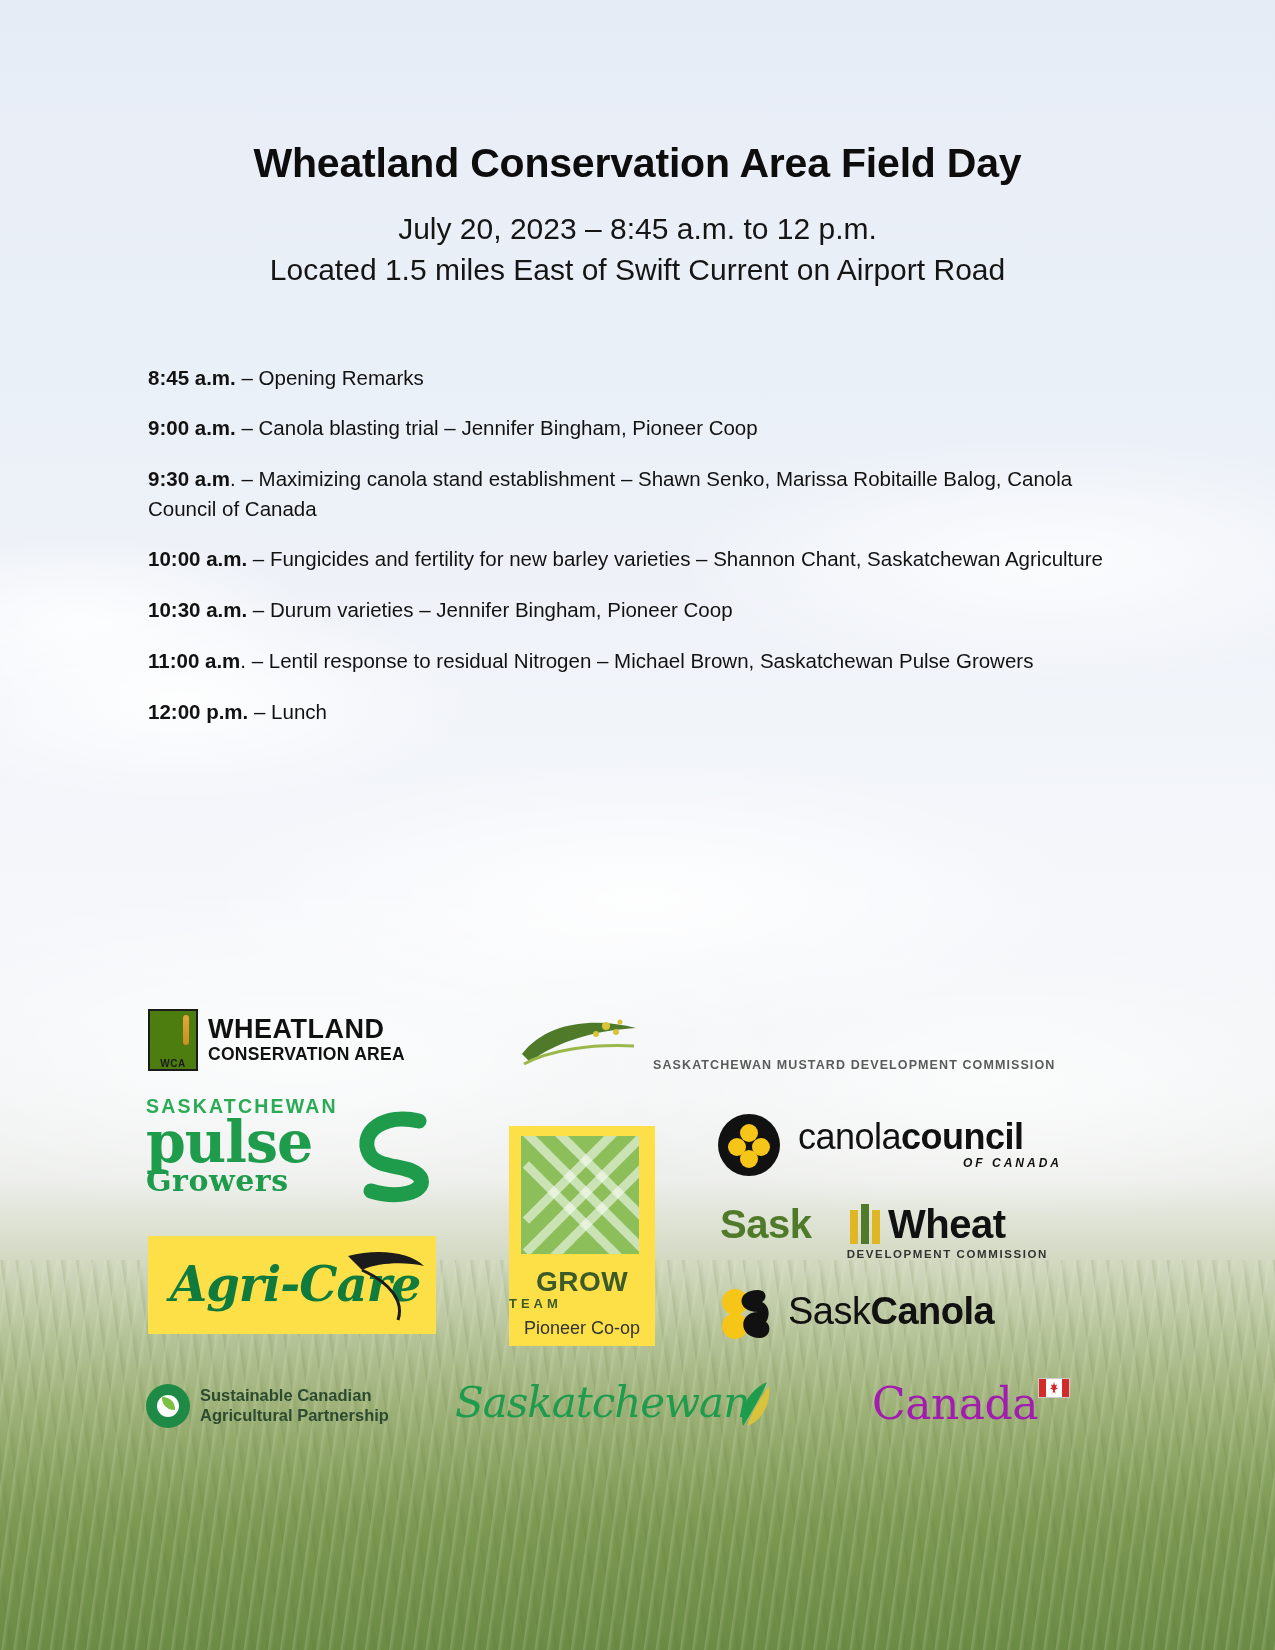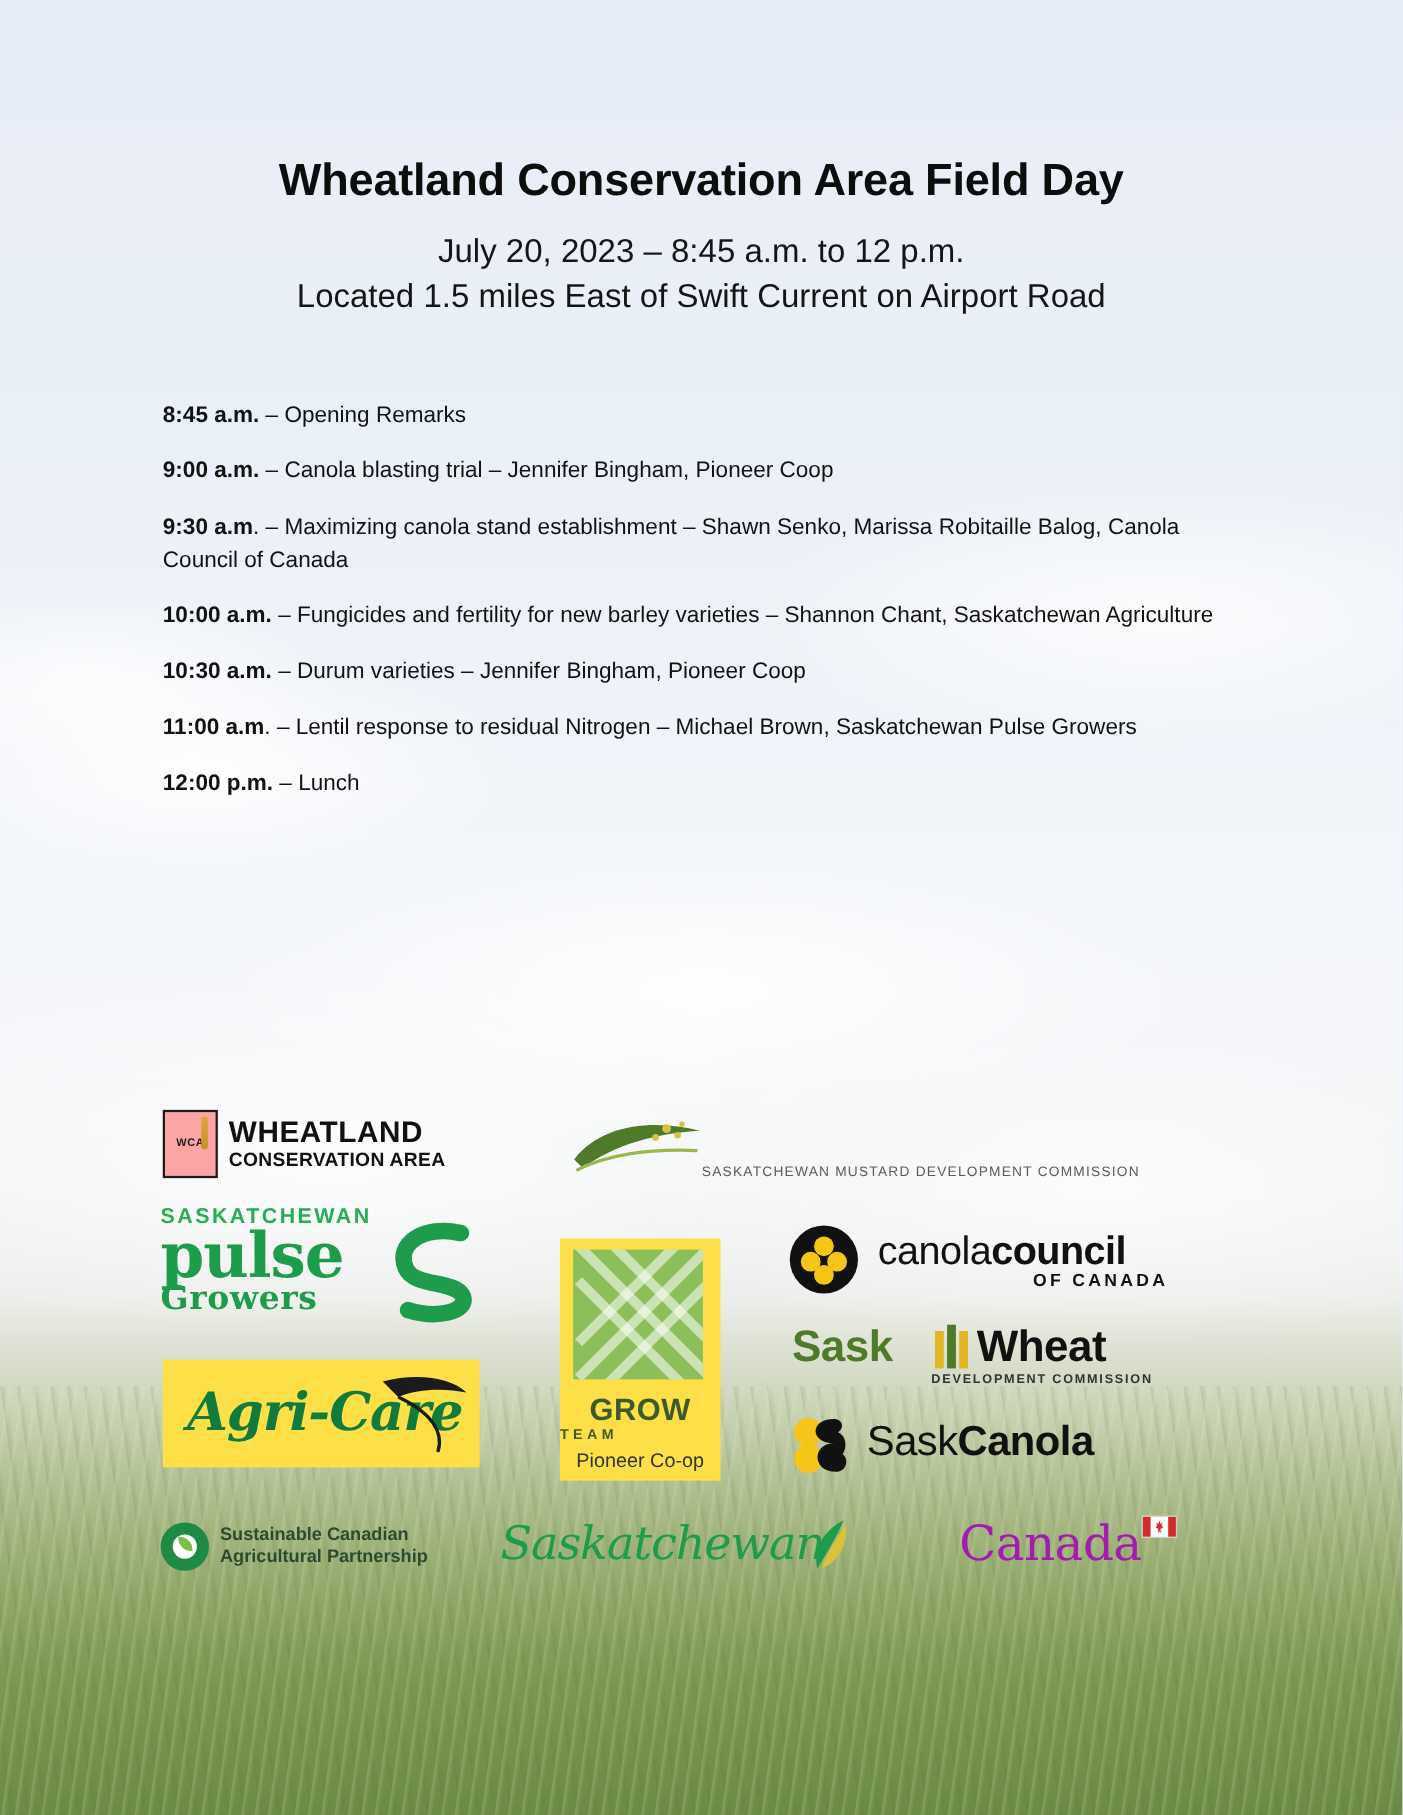--- a/index.html
+++ b/index.html
@@ -120,53 +120,53 @@
   }
   .logo {
     position: absolute;
     box-sizing: border-box;
   }
   .white-box { background: #fde047; }
 
   
   .wca { left: 148px; top: 8px; width: 300px; height: 64px; display: flex; align-items: center; }
   .wca-mark {
-    width: 46px; height: 58px; border: 2px solid #1b1b1b; background: #fca5a5;
-    display: flex; flex-direction: column; align-items: center; justify-content: center;
+    width: 46px; height: 58px; border: 2px solid #1b1b1b; background: #4d7c0f;
+    display: flex; flex-direction: column; align-items: center; justify-content: flex-end;
     font-size: 10px; font-weight: bold; color: #1b1b1b; line-height: 1.05; letter-spacing: 0.5px;
     position: relative;
   }
   .wca-mark .stalk {
     position: absolute; right: 7px; top: 4px; width: 6px; height: 30px;
     background: linear-gradient(to bottom, #e0a83a, #c98f22); border-radius: 3px;
   }
   .wca-text { margin-left: 10px; }
   .wca-text .l1 { font-size: 27px; font-weight: bold; color: #111; letter-spacing: 0.5px; line-height: 1; }
   .wca-text .l2 { font-size: 17.5px; font-weight: bold; color: #111; letter-spacing: 0.3px; line-height: 1.05; margin-top: 2px; }
 
   
   .saskmustard { left: 520px; top: 10px; width: 540px; height: 70px; }
   .sm-swoosh { position: absolute; left: 0; top: 4px; width: 120px; height: 56px; }
   .sm-title { position: absolute; left: 132px; top: 0px; font-size: 37px; font-weight: bold; color: #4f7a2a; letter-spacing: 5px; font-family: "DejaVu Sans", sans-serif; }
-  .sm-sub { position: absolute; left: 118px; top: 48px; font-size: 12.5px; font-weight: normal; color: #5b5b5b; letter-spacing: 1.1px; }
+  .sm-sub { position: absolute; left: 133px; top: 48px; font-size: 12.5px; font-weight: bold; color: #5b5b5b; letter-spacing: 1.1px; }
 
   
   .pulse { left: 146px; top: 95px; width: 270px; height: 115px; }
   .pulse .sask { font-size: 19.5px; color: #2bab56; letter-spacing: 2.2px; font-weight: bold; }
   .pulse .pulseword { font-size: 57px; color: #1f9b4c; font-weight: bold; line-height: 0.84; letter-spacing: -1px; font-family: "DejaVu Serif", serif; }
   .pulse .growers { font-size: 30px; color: #1f9b4c; font-weight: bold; letter-spacing: 0.5px; line-height: 1; font-family: "DejaVu Serif", serif; }
   .pulse-swirl { position: absolute; right: -25px; top: 10px; width: 100px; height: 100px; }
 
   
   .canolacouncil { left: 718px; top: 112px; width: 350px; height: 70px; }
   .cc-badge { position: absolute; left: 0; top: 2px; width: 62px; height: 62px; border-radius: 50%; background: #111; }
   .cc-badge .petal { position: absolute; width: 18px; height: 18px; border-radius: 50%; background: #f5c518; }
   .cc-word1 { position: absolute; left: 80px; top: 4px; font-size: 36px; color: #111; letter-spacing: -0.5px; }
   .cc-word1 b { font-weight: bold; }
-  .cc-word2 { position: absolute; right: 6px; top: 44px; font-size: 16px; font-weight: bold; color: #111; letter-spacing: 3px; }
+  .cc-word2 { position: absolute; right: 6px; top: 44px; font-size: 12px; font-weight: bold; color: #111; letter-spacing: 3px; font-style: italic; }
 
   
   .agricare { left: 148px; top: 236px; width: 288px; height: 98px; }
   .agricare .ac-text { position: absolute; left: 22px; top: 20px; font-size: 48px; font-weight: bold; font-style: italic; color: #117a3d; font-family: "DejaVu Serif", serif; letter-spacing: -1px; }
 
   
   .growteam { left: 509px; top: 126px; width: 146px; height: 220px; }
   .gt-square { position: absolute; left: 12px; top: 10px; width: 118px; height: 118px; background: #8cbf5a; overflow: hidden; }
   .gt-square .w { position: absolute; background: rgba(255,255,255,0.55); }
   .gt-grow { position: absolute; left: 0; right: 0; top: 140px; text-align: center; font-size: 28px; font-weight: bold; color: #3c5a2a; letter-spacing: 0.5px; }

